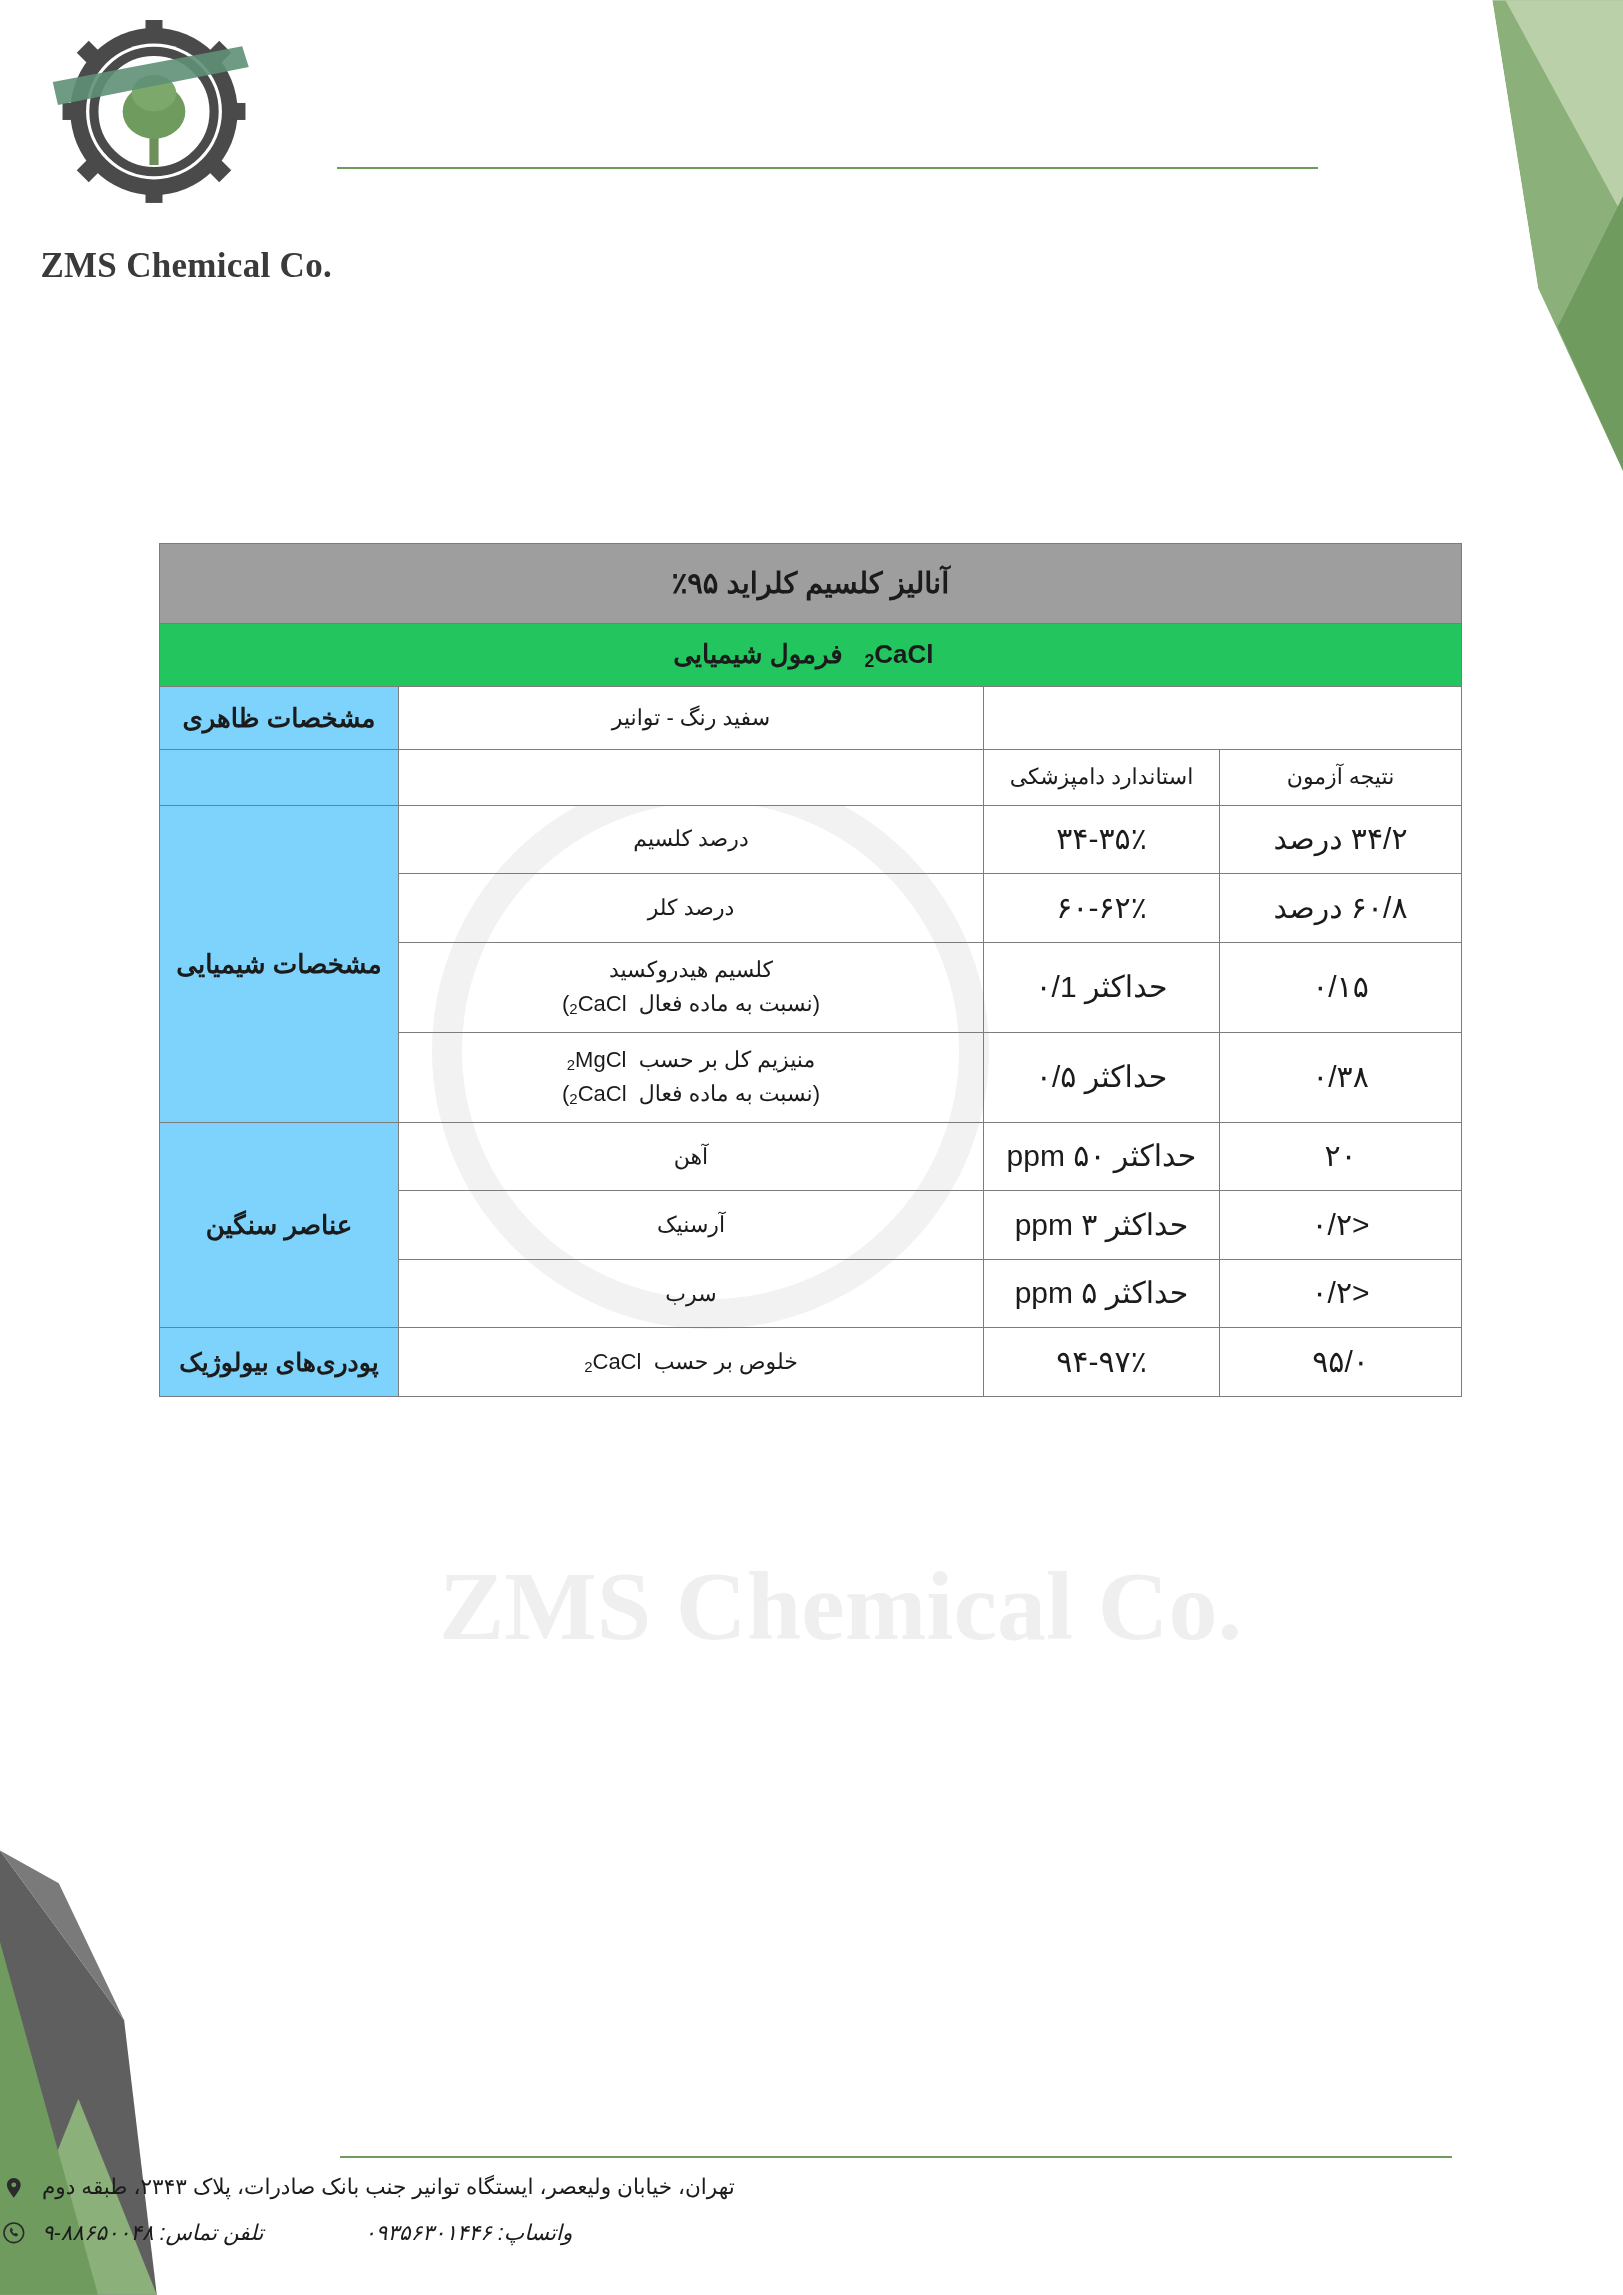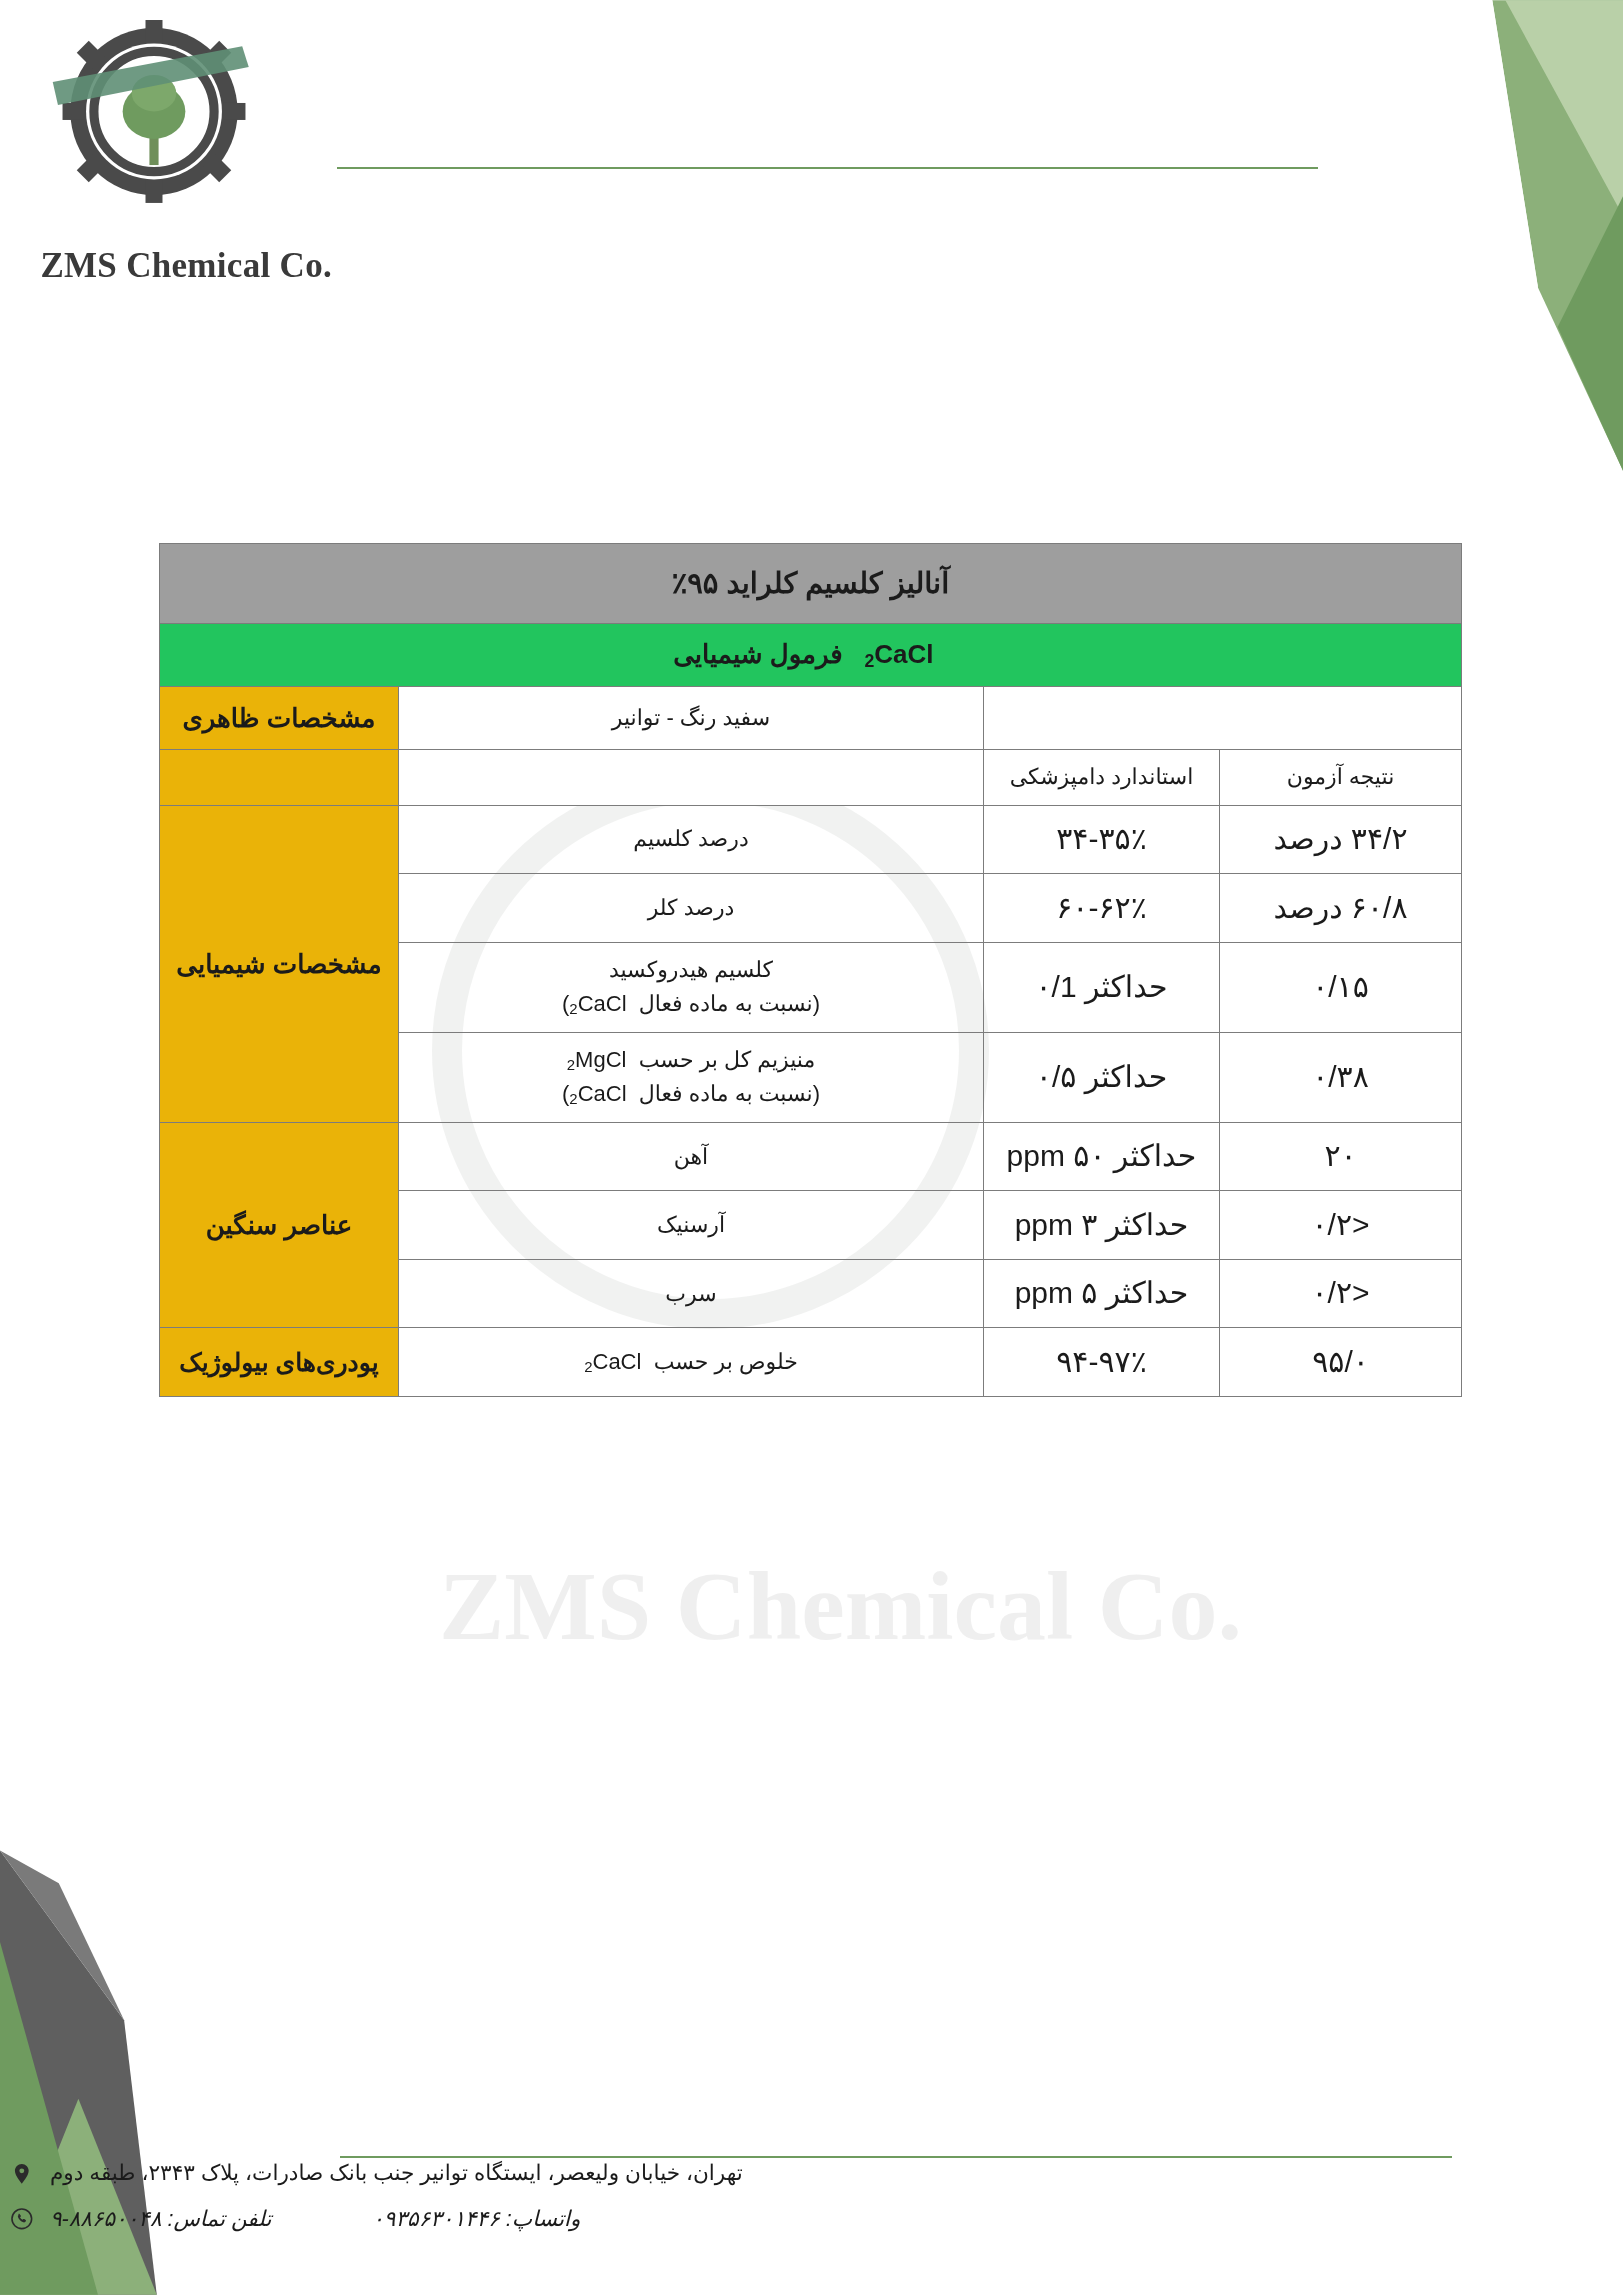--- a/index.html
+++ b/index.html
@@ -113,21 +113,21 @@
     line-height: 1.55;
   }
   .title-cell {
     background: #9e9e9e;
     font-size: 29px;
     font-weight: bold;
     padding: 17px 3px !important;
     letter-spacing: 0.3px;
   }
   .grey-cell {
-    background: #eab308;
+    background: #7dd3fc;
     font-weight: bold;
     font-size: 26px;
   }
   .grey-cell.small {
     font-size: 25px;
   }
   .formula-cell {
     background: #22c55e;
     font-weight: bold;
     font-size: 26px;
@@ -149,24 +149,23 @@
     unicode-bidi: isolate;
   }
   sub {
     font-size: 0.68em;
     vertical-align: -0.22em;
   }
 
   
   .footer {
     position: absolute;
-    bottom: 62px;
+    bottom: 48px;
     left: 0;
     width: 1360px;
-    margin-left: 8px;
   }
   .footer-rule {
     position: absolute;
     bottom: 137px;
     left: 340px;
     width: 1112px;
     height: 2px;
     background: #6f9b5f;
   }
   .footer-line {

